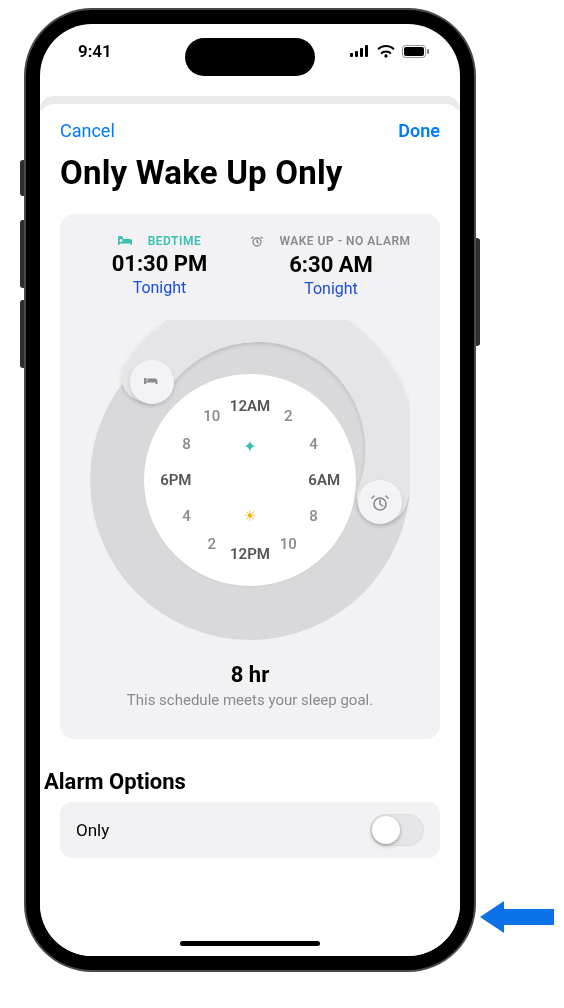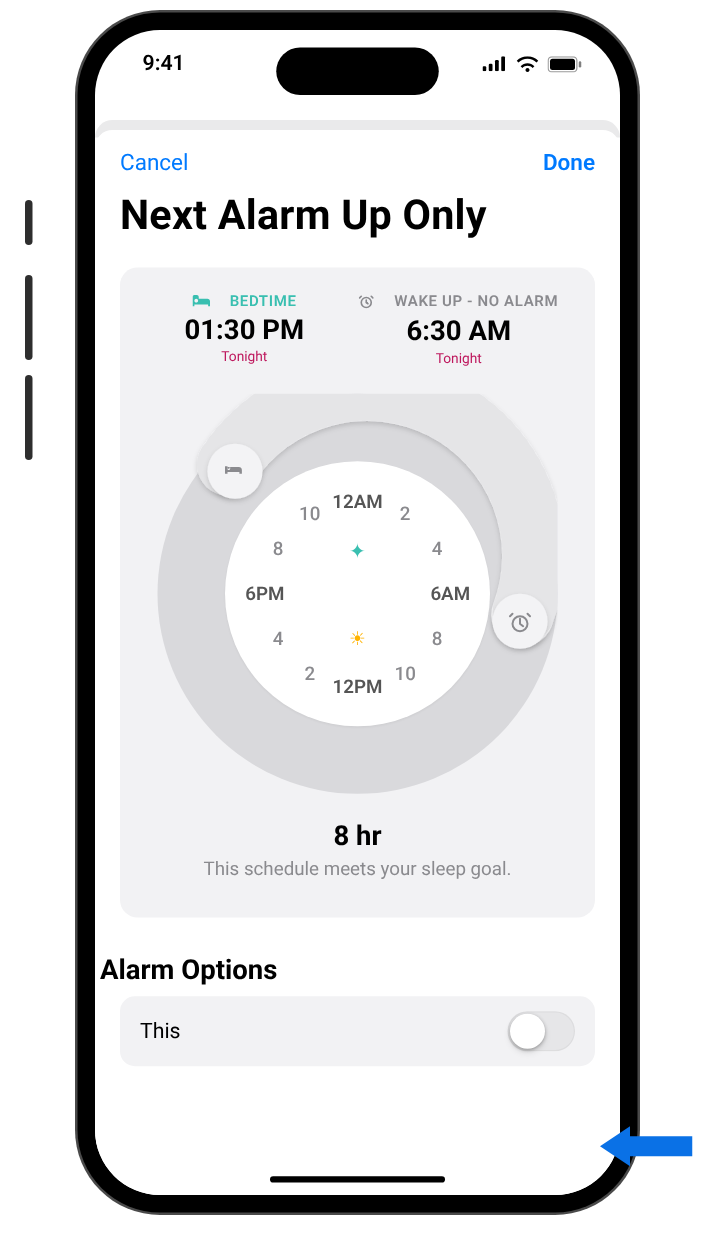--- a/index.html
+++ b/index.html
@@ -16,21 +16,20 @@
   .phone-frame {
     position: absolute;
     left: 26px;
     top: 10px;
     width: 448px;
     height: 960px;
     background: #000;
     border-radius: 66px;
     padding: 14px;
     box-shadow: 0 0 0 2px #4a4a4a;
-    margin-left: 36px;
   }
   .phone-side-btn {
     position: absolute;
     background: #2e2e2e;
     border-radius: 3px;
   }
   .btn-left-1 { left: 20px; top: 160px; width: 6px; height: 36px; }
   .btn-left-2 { left: 20px; top: 220px; width: 6px; height: 68px; }
   .btn-left-3 { left: 20px; top: 300px; width: 6px; height: 68px; }
   .btn-right  { left: 474px; top: 238px; width: 6px; height: 108px; }
@@ -121,21 +120,21 @@
   .times-row {
     display: flex;
     justify-content: center;
     gap: 22px;
     font-size: 13px;
   }
   .time-col { text-align: center; min-width: 140px; }
   .time-lbl { font-size: 12px; font-weight: 600; letter-spacing: 0.5px; color: #8a8a8e; display: inline-flex; align-items: center; gap: 16px; }
   .time-lbl.bed { color: #39bfb0; }
   .time-val { font-size: 22px; font-weight: 700; color: #000; margin-top: 2px; }
-  .time-sub { font-size: 11px; color: #be185d; margin-top: 2px; }
+  .time-sub { font-size: 16px; color: #1d4ed8; margin-top: 2px; }
 
   .clock-wrap {
     position: relative;
     width: 320px;
     height: 320px;
     margin: 22px auto 8px auto;
   }
 
   .duration { font-size: 22px; font-weight: 700; color: #000; margin-top: 22px; }
   .goal-text { font-size: 15px; color: #8a8a8e; margin-top: 4px; }
@@ -256,21 +255,21 @@
     </div>
 
     <div class="sheet-bg"></div>
     <div class="sheet">
 
       <div class="nav-row">
         <span class="nav-btn">Cancel</span>
         <span class="nav-btn done">Done</span>
       </div>
 
-      <div class="title">Next Alarm Up Only</div>
+      <div class="title">Only Wake Up Only</div>
 
       <div class="card">
         <div class="times-row">
           <div class="time-col">
             <span class="time-lbl bed">
               <svg width="14" height="10" viewBox="0 0 14 10">
                   <path fill="#39bfb0" d="M0 3v6h1.5V7.5h11V9H14V5c0-1.1-.9-2-2-2H5V1.5C5 .7 4.3 0 3.5 0h-2C.7 0 0 .7 0 1.5V3zm3 0c.8 0 1.5.7 1.5 1.5S3.8 6 3 6s-1.5-.7-1.5-1.5S2.2 3 3 3z"></path>
                 </svg>
               <span>BEDTIME</span>
             </span>
@@ -332,21 +331,21 @@
             </g>
           </svg>
         </div>
 
         <div class="duration">8 hr</div>
         <div class="goal-text">This schedule meets your sleep goal.</div>
       </div>
 
       <div class="section-title">Alarm Options</div>
       <div class="list-row">
-        <span>This</span>
+        <span>Only</span>
         <div class="switch">
           <div class="switch-knob"></div>
         </div>
       </div>
 
       <div class="home-indicator"></div>
     </div>
   </div>
 </div>
 

